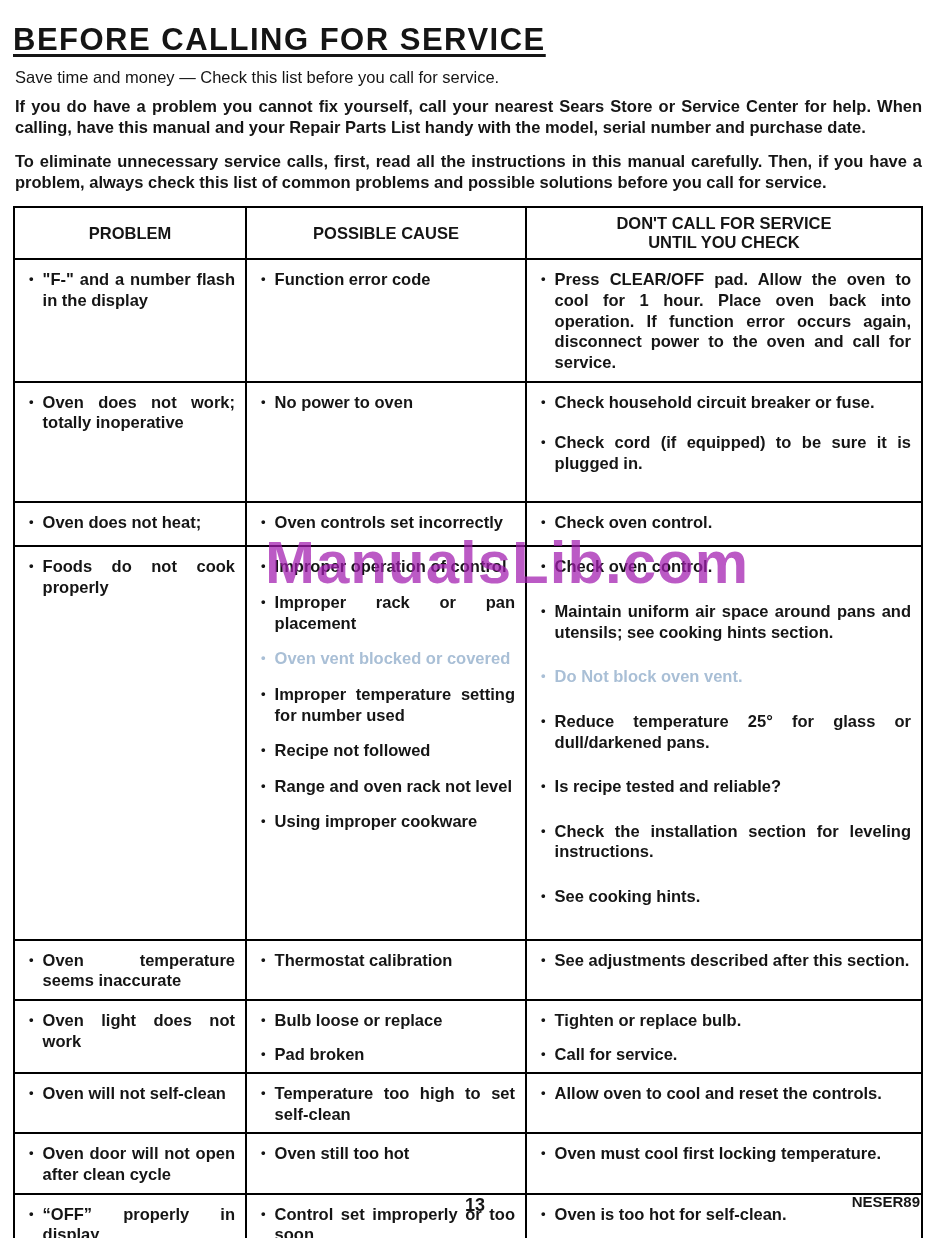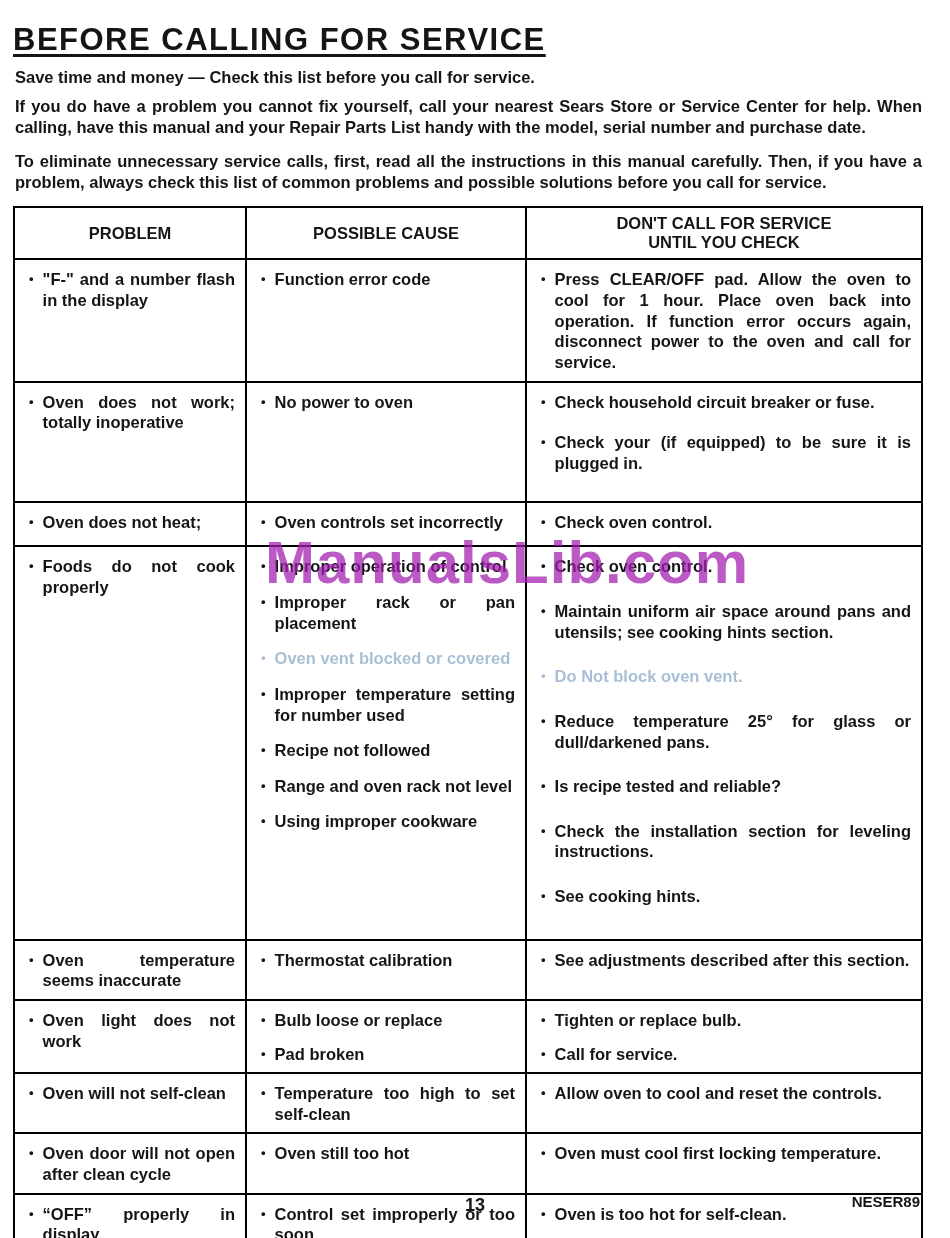--- a/index.html
+++ b/index.html
@@ -20,21 +20,21 @@
     font-size: 31px;
     font-weight: bold;
     letter-spacing: 1.5px;
     margin: 2px 0 10px 0;
     text-decoration: underline;
     text-underline-offset: 4px;
     text-decoration-thickness: 3px;
   }
   .subtitle {
     font-size: 16.5px;
-    font-weight: bold;
+    font-weight: normal;
     margin: 0 0 9px 2px;
   }
   .intro p {
     font-size: 16.5px;
     font-weight: bold;
     line-height: 1.28;
     margin: 0 0 13px 2px;
     text-align: justify;
   }
   table.trouble {
@@ -183,21 +183,21 @@
               <span class="txt">No power to oven</span>
             </div>
           </td>
           <td>
             <div class="item">
               <span class="bullet">•</span>
               <span class="txt">Check household circuit breaker or fuse.</span>
             </div>
             <div class="item">
               <span class="bullet">•</span>
-              <span class="txt">Check your (if equipped) to be sure it is plugged in.</span>
+              <span class="txt">Check cord (if equipped) to be sure it is plugged in.</span>
             </div>
           </td>
         </tr>
         <tr>
           <td>
             <div class="item">
               <span class="bullet">•</span>
               <span class="txt">Oven does not heat;</span>
             </div>
           </td>

